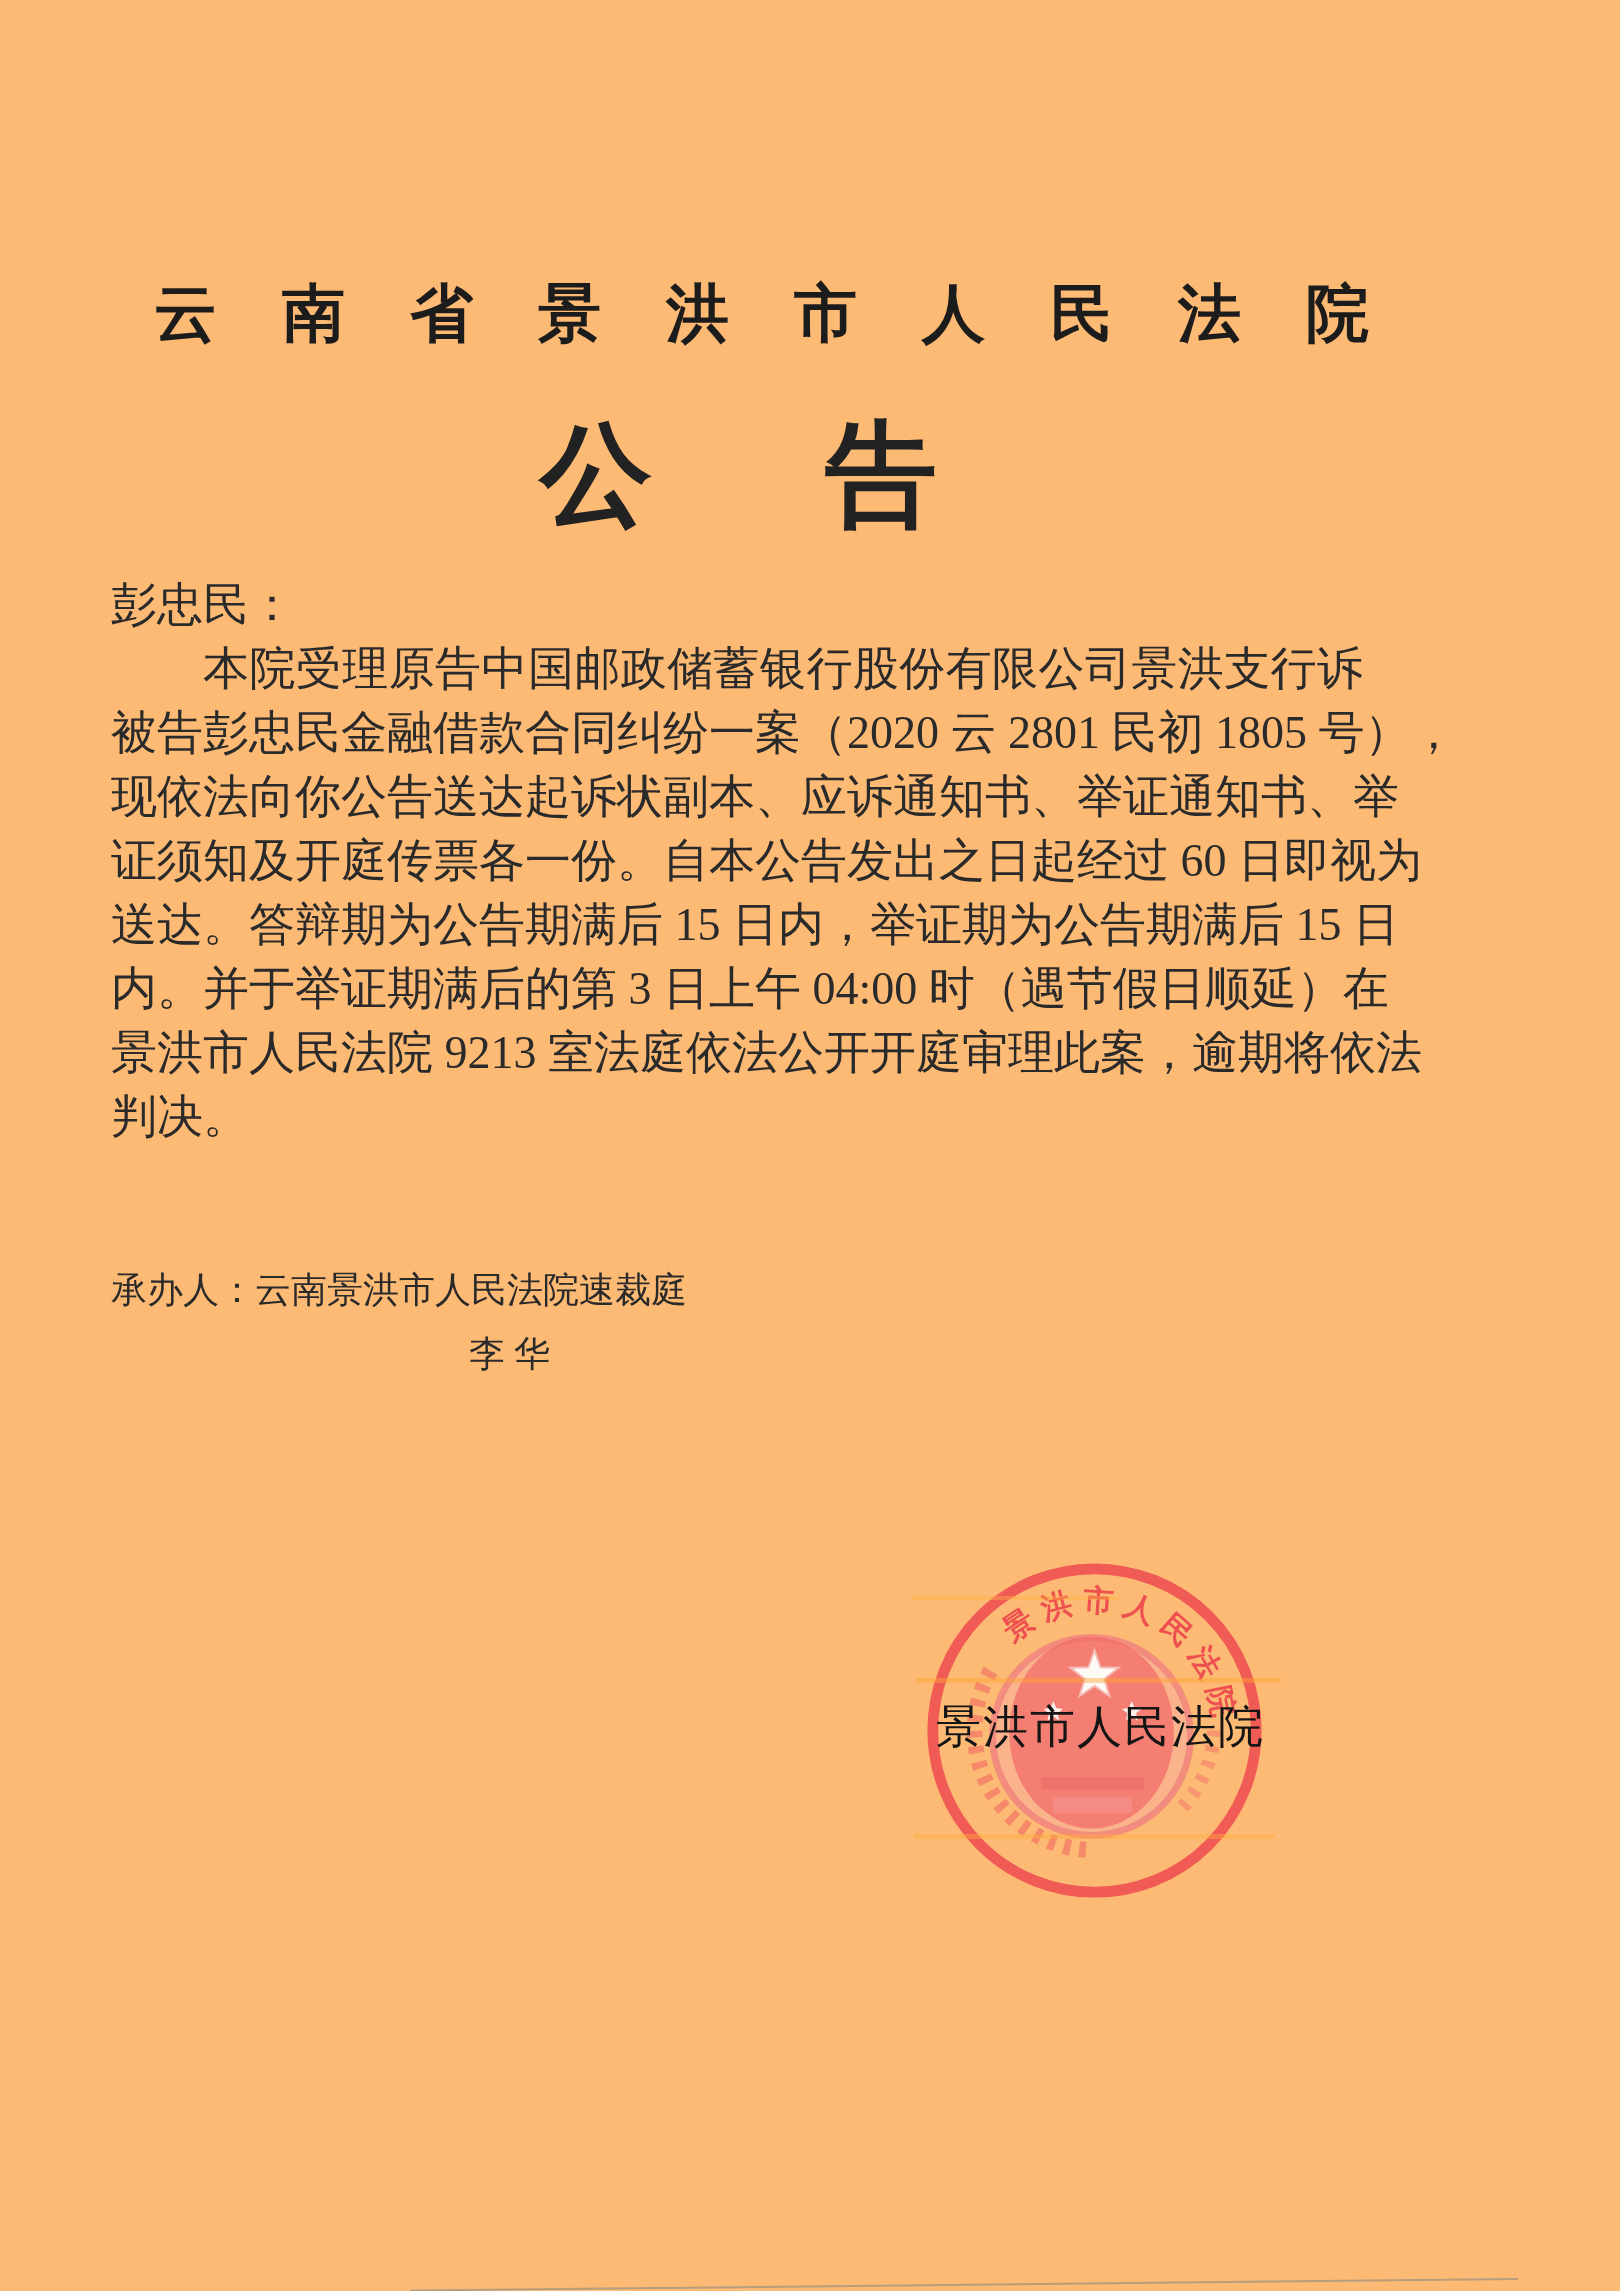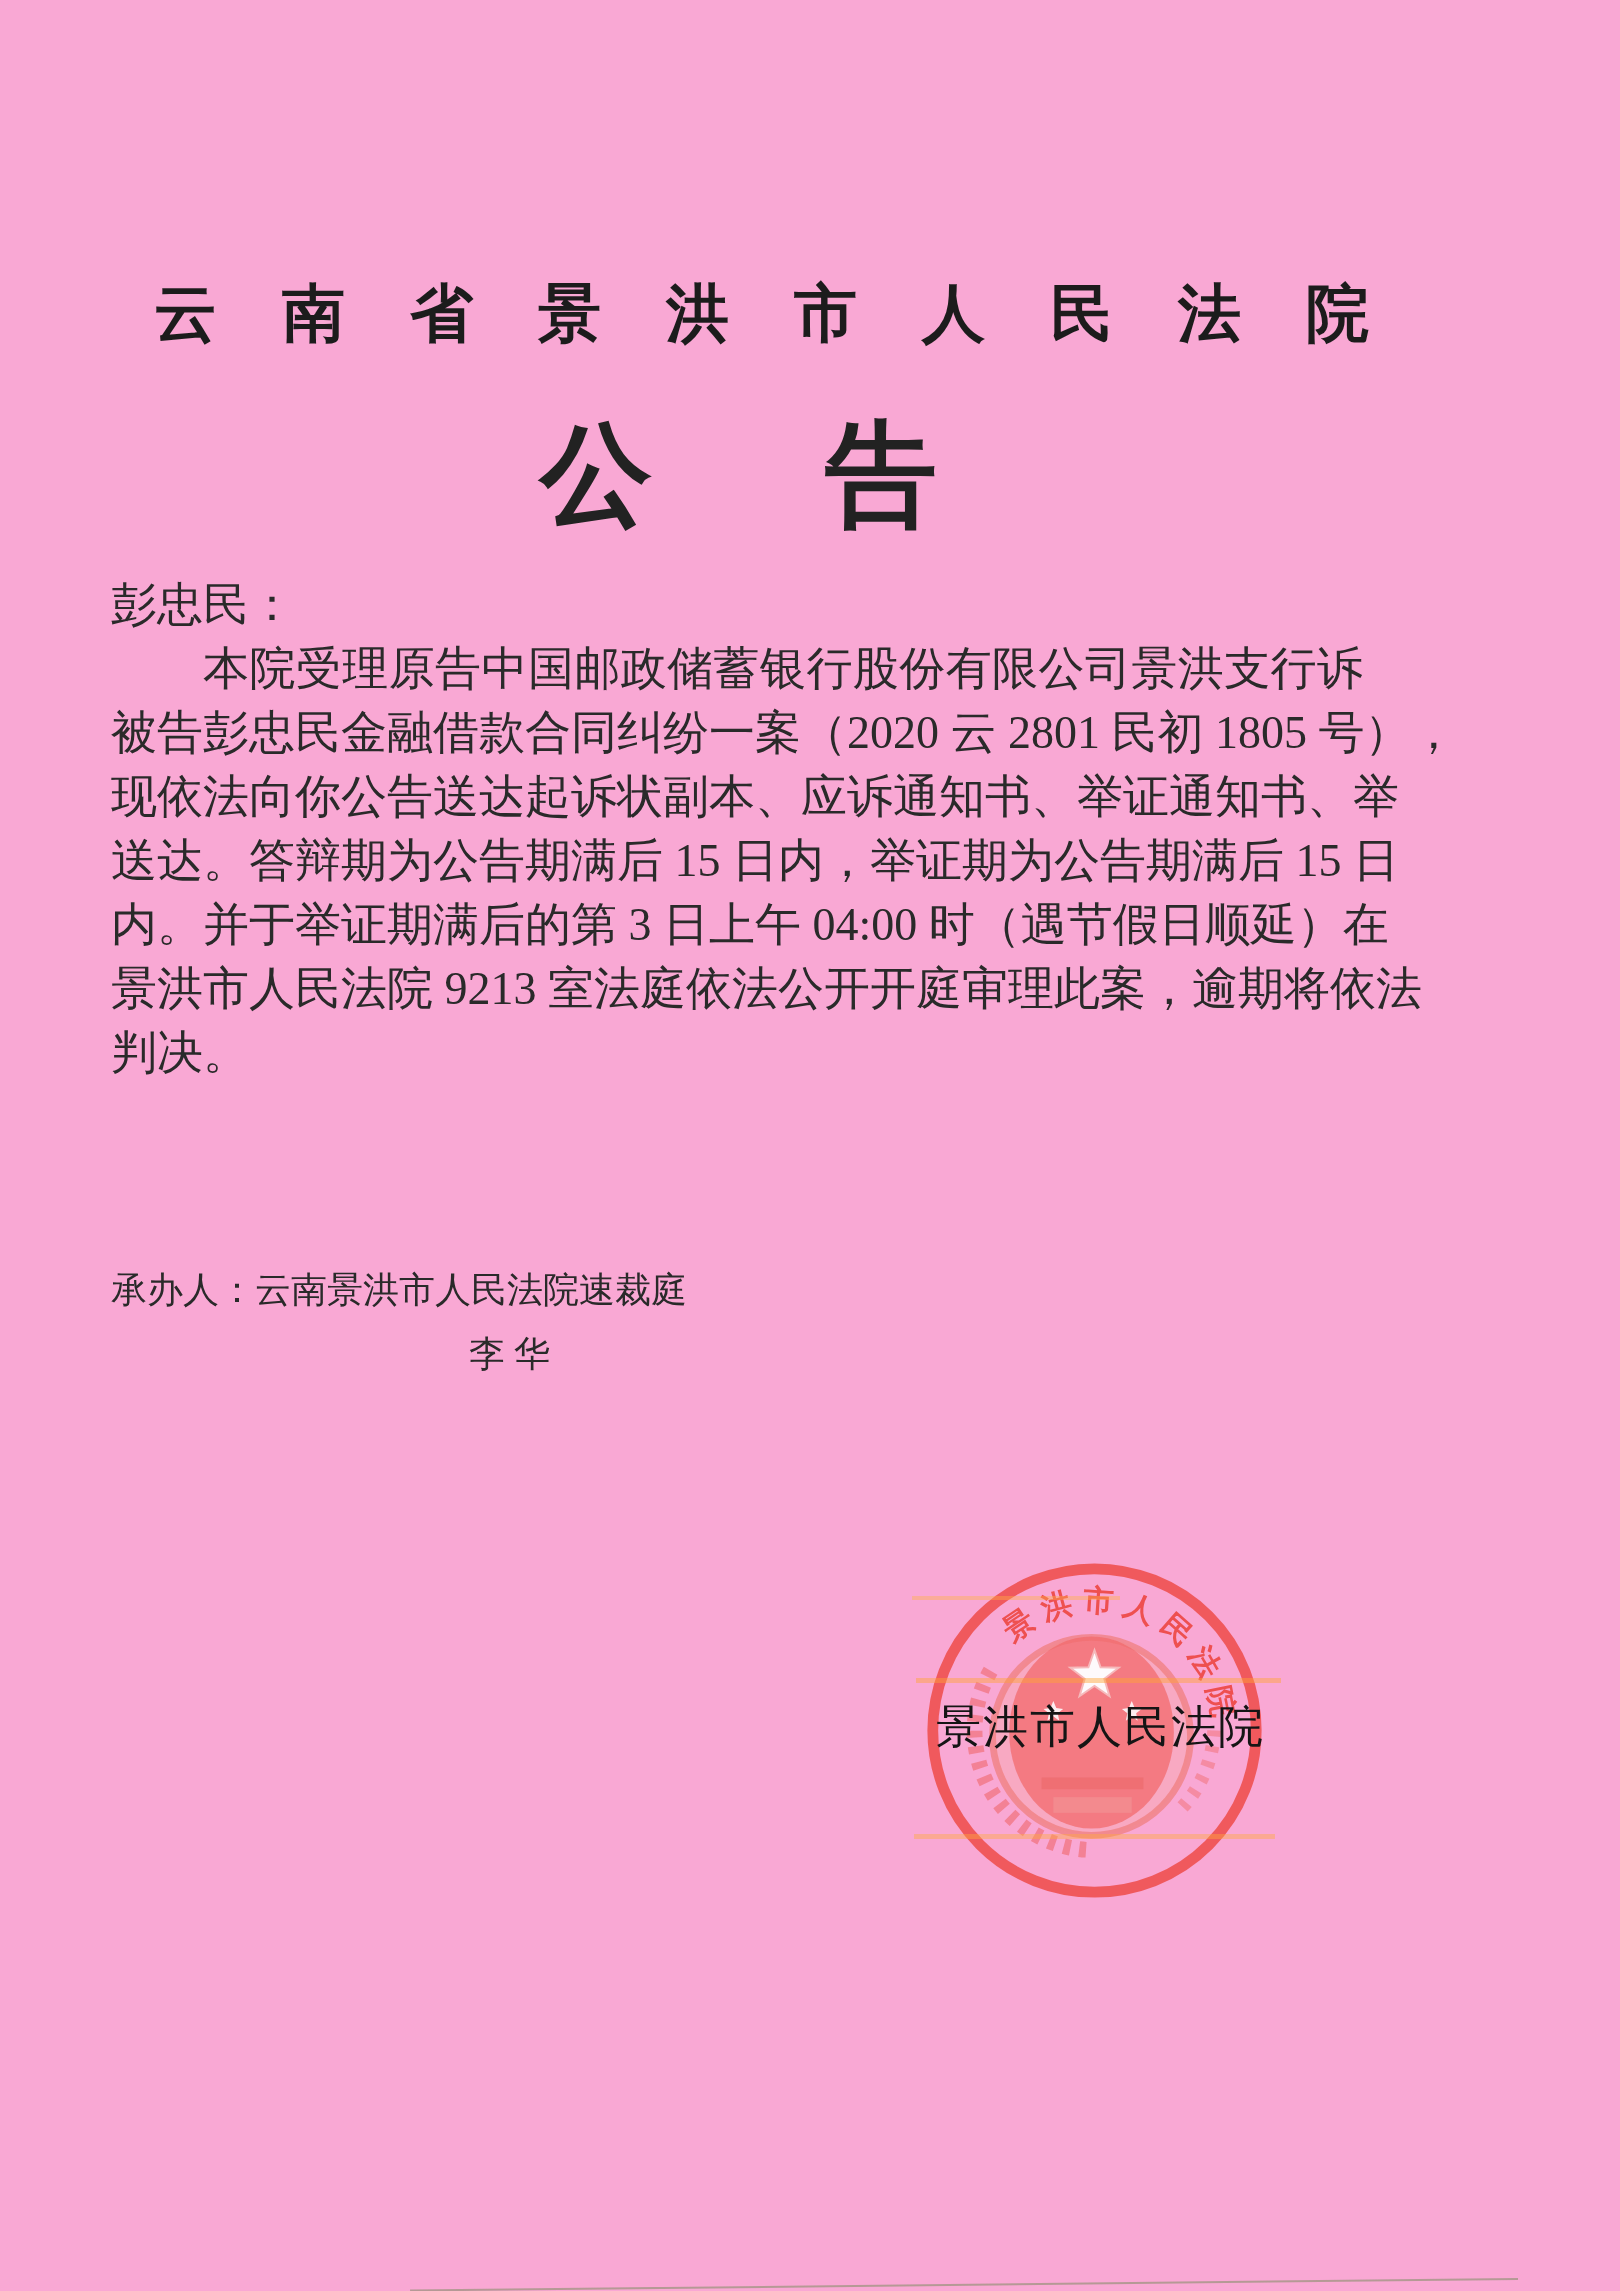--- a/index.html
+++ b/index.html
@@ -1,19 +1,19 @@
 <!DOCTYPE html>
 <html><head>
 <meta charset="utf-8">
 <style>
   html,body{margin:0;padding:0;background:#e8e8e8;}
   .page{
     position:relative;
     width:1620px;height:2292px;
-    background:#f9a8d4;
+    background:#fdba74;
     overflow:hidden;
     font-family:"Liberation Serif","DejaVu Serif",serif;
     color:#232323;
   }
   
   .court-title{
     position:absolute;left:154px;top:271px;
     font-size:63px;font-weight:900;
     letter-spacing:65px;white-space:nowrap;
     color:#1c1c1c;
@@ -73,20 +73,21 @@
 
   <div class="court-title">云南省景洪市人民法院</div>
 
   <div class="notice-title">公告</div>
 
   <div class="body-block">
     <div class="addressee">彭忠民：</div>
     <div class="bline indent">本院受理原告中国邮政储蓄银行股份有限公司景洪支行诉</div>
     <div class="bline">被告彭忠民金融借款合同纠纷一案（2020 云 2801 民初 1805 号），</div>
     <div class="bline">现依法向你公告送达起诉状副本、应诉通知书、举证通知书、举</div>
+    <div class="bline">证须知及开庭传票各一份。自本公告发出之日起经过 60 日即视为</div>
     <div class="bline">送达。答辩期为公告期满后 15 日内，举证期为公告期满后 15 日</div>
     <div class="bline">内。并于举证期满后的第 3 日上午 04:00 时（遇节假日顺延）在</div>
     <div class="bline">景洪市人民法院 9213 室法庭依法公开开庭审理此案，逾期将依法</div>
     <div class="bline short">判决。</div>
   </div>
 
   <div class="handler-block">
     <div>承办人：云南景洪市人民法院速裁庭</div>
     <div class="handler-name">李 华</div>
   </div>

